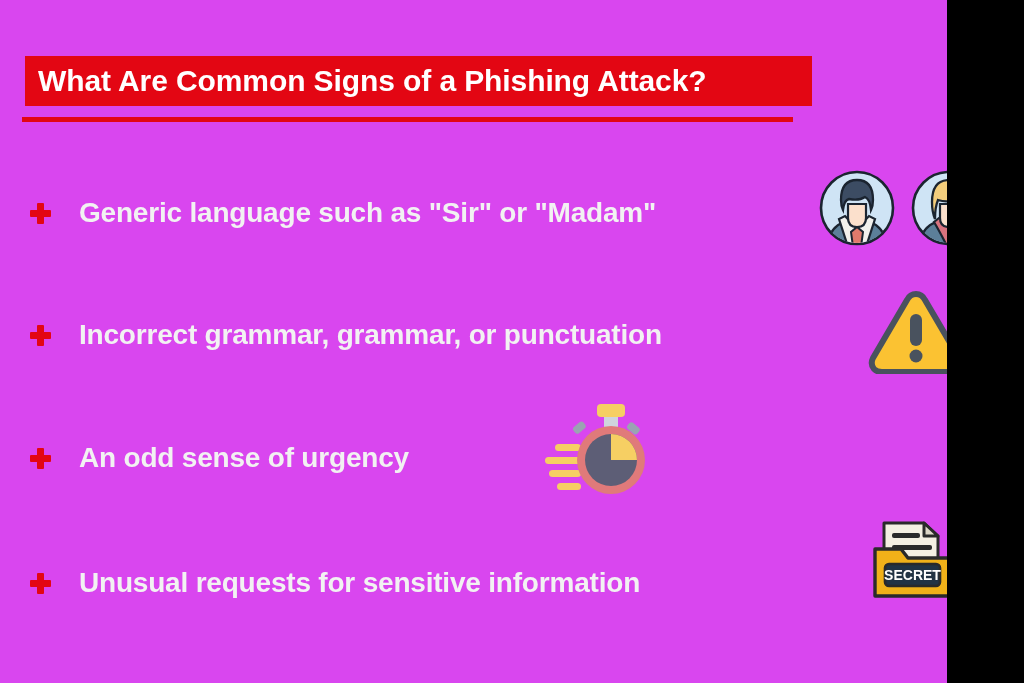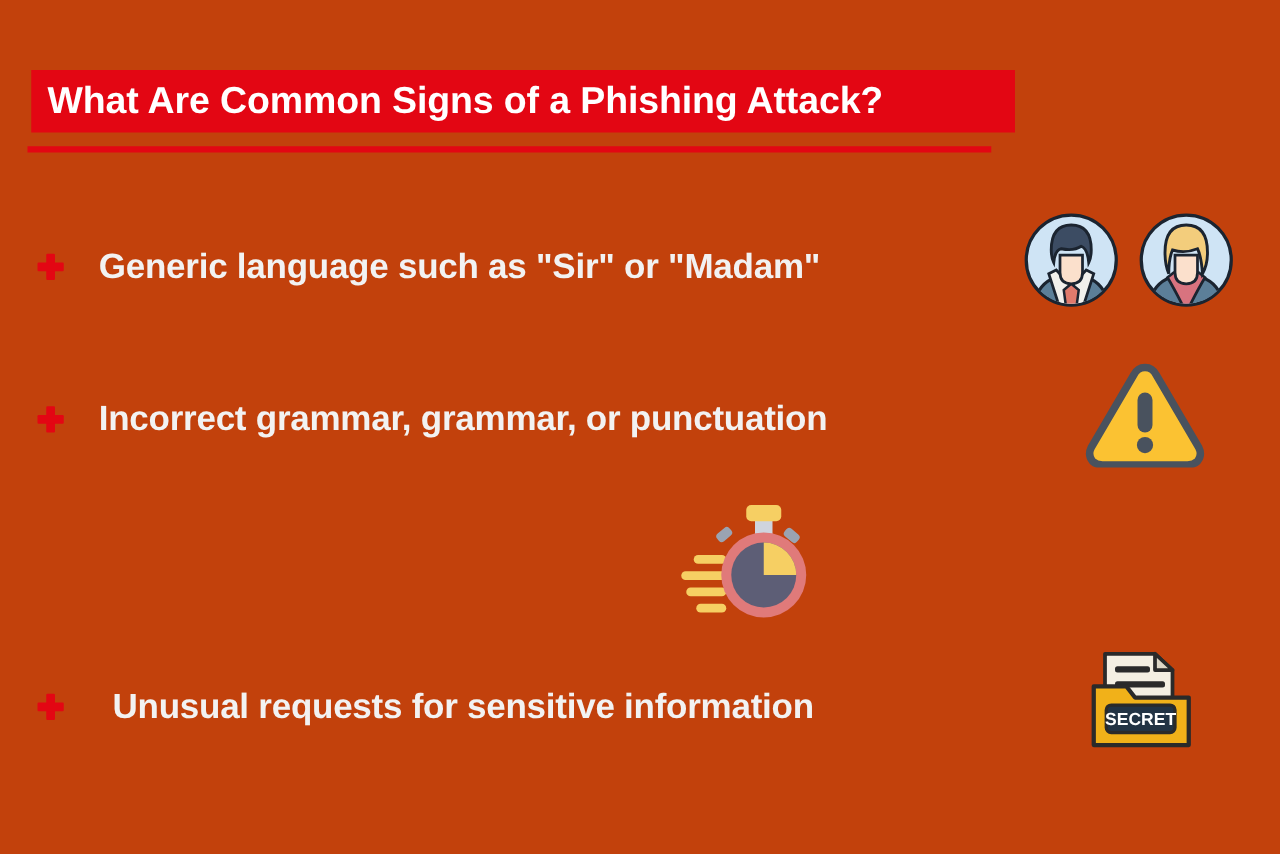--- a/index.html
+++ b/index.html
@@ -7,23 +7,23 @@
     margin: 0;
     padding: 0;
     background: #000;
   }
   body {
     font-family: "Liberation Sans", sans-serif;
   }
 
   #slide {
     position: relative;
-    width: 1024px;
+    width: 947px;
     height: 683px;
-    background: #c2410c;
+    background: #d946ef;
     overflow: hidden;
   }
 
   
   #title-banner {
     position: absolute;
     left: 25px;
     top: 56px;
     width: 787px;
     height: 50px;
@@ -54,21 +54,21 @@
   .bullet-row {
     position: absolute;
     left: 30px;
     display: flex;
     align-items: center;
     height: 56px;
   }
   #row-0 { top: 185px; }
   #row-1 { top: 307px; }
   #row-2 { top: 430px; }
-  #row-3 { top: 537px; gap: 11px; }
+  #row-3 { top: 555px; }
 
   .plus-icon {
     position: relative;
     width: 21px;
     height: 21px;
     flex: 0 0 auto;
     margin-right: 28px;
   }
   .plus-icon::before,
   .plus-icon::after {
@@ -113,20 +113,24 @@
   <div class="bullet-row" id="row-0">
     <span class="plus-icon"></span>
     <span class="bullet-text">Generic language such as "Sir" or "Madam"</span>
   </div>
 
   <div class="bullet-row" id="row-1">
     <span class="plus-icon"></span>
     <span class="bullet-text">Incorrect grammar, grammar, or punctuation</span>
   </div>
 
+  <div class="bullet-row" id="row-2">
+    <span class="plus-icon"></span>
+    <span class="bullet-text">An odd sense of urgency</span>
+  </div>
 
   <div class="bullet-row" id="row-3">
     <span class="plus-icon"></span>
     <span class="bullet-text">Unusual requests for sensitive information</span>
   </div>
 
   <div class="icon-slot" id="icon-people">
     <svg width="170" height="82" viewBox="0 0 170 82" xmlns="http://www.w3.org/2000/svg">
 
       <g>

